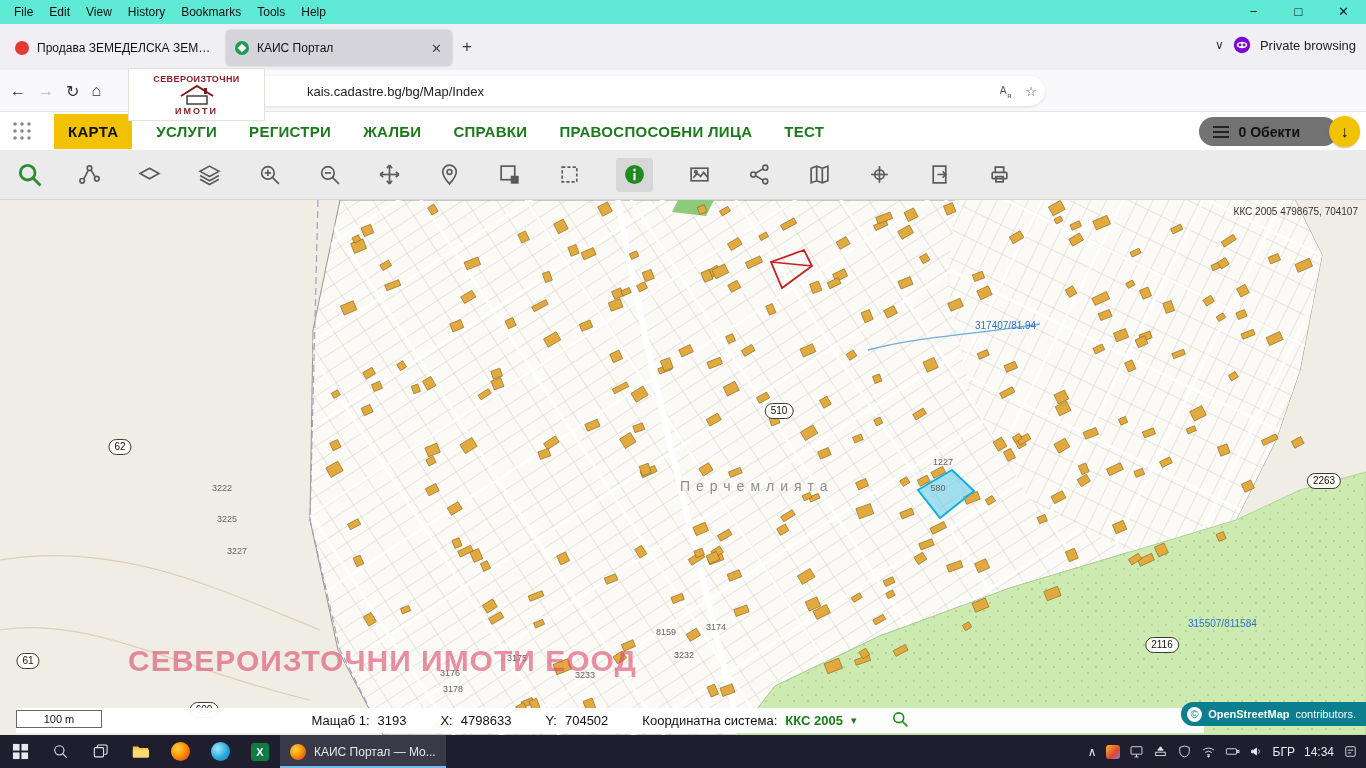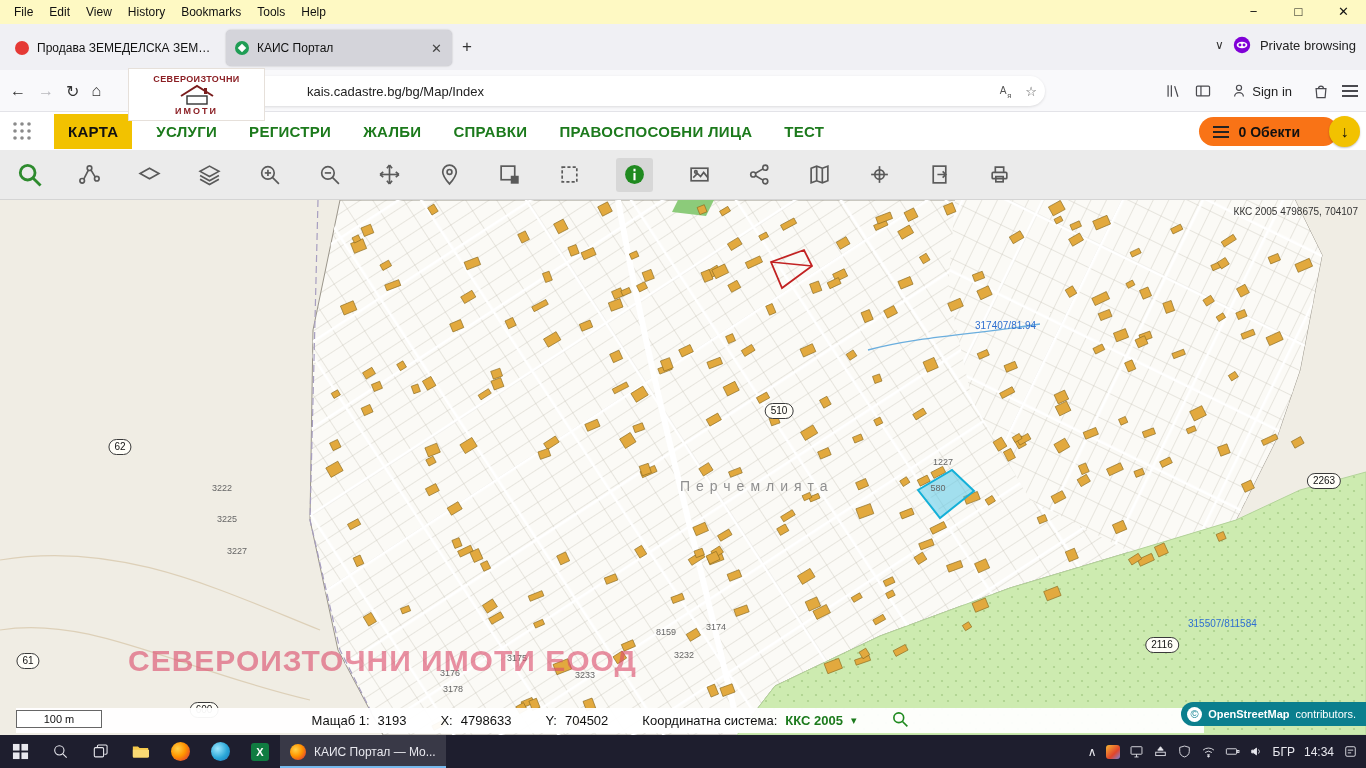--- a/index.html
+++ b/index.html
@@ -1,21 +1,21 @@
 <!DOCTYPE html>
 <html><head>
 <meta charset="utf-8">
 <style>
   html,body{margin:0;padding:0;background:#555;}
   *{box-sizing:border-box;}
   .screen{position:relative;width:1366px;height:768px;overflow:hidden;background:#fff;
           font-family:"Liberation Sans","DejaVu Sans",sans-serif;color:#111;}
 
   
-  .menubar{position:absolute;top:0;left:0;right:0;height:24px;background:#fef9c3;
+  .menubar{position:absolute;top:0;left:0;right:0;height:24px;background:#5eead4;
            display:flex;align-items:center;font-size:12px;padding-left:6px;}
   .menubar .mi{padding:0 8px;cursor:default;}
   .winctl{position:absolute;right:0;top:0;height:24px;display:flex;}
   .winctl span{width:45px;text-align:center;line-height:24px;font-size:13px;}
 
   
   .tabbar{position:absolute;top:24px;left:0;right:0;height:46px;background:#f0f0f4;}
   .tab{position:absolute;top:6px;height:36px;border-radius:5px;display:flex;align-items:center;
        padding:0 8px;font-size:12px;gap:7px;}
   .tab.t1{left:6px;width:216px;}
@@ -50,21 +50,21 @@
   .logo{position:absolute;left:128px;top:68px;width:137px;height:53px;background:#fff;z-index:40;
         border:1px solid #e6e0da;display:flex;flex-direction:column;align-items:center;justify-content:center;}
   .logo .l1{font-size:9px;font-weight:bold;color:#8b1f24;letter-spacing:.4px;}
   .logo .l2{font-size:9px;font-weight:bold;color:#8b1f24;letter-spacing:2px;}
 
   
   .sitenav{position:absolute;top:112px;left:0;right:0;height:38px;background:#fff;display:flex;align-items:center;}
   .waffle{width:20px;height:20px;margin:0 10px 0 12px;}
   .snitem{font-size:15px;font-weight:bold;color:#1c7a1c;letter-spacing:.3px;margin-right:32px;white-space:nowrap;}
   .snitem.active{background:#f2c200;color:#111;padding:9px 14px;margin-right:24px;margin-left:12px;}
-  .objpill{position:absolute;right:28px;top:5px;height:29px;background:#f97316;border-radius:15px;
+  .objpill{position:absolute;right:28px;top:5px;height:29px;background:#737373;border-radius:15px;
            display:flex;align-items:center;gap:10px;padding:0 38px 0 14px;font-size:14px;font-weight:bold;color:#111;}
   .objpill .burger::before{background:#222;box-shadow:0 5px 0 #222,0 10px 0 #222;}
   .objcircle{position:absolute;right:6px;top:4px;width:31px;height:31px;border-radius:50%;background:#f2c200;
              display:flex;align-items:center;justify-content:center;font-size:16px;color:#111;box-shadow:0 1px 2px rgba(0,0,0,.25);}
 
   
   .maptools{position:absolute;top:150px;left:0;right:0;height:50px;background:#ebebeb;
             border-bottom:1px solid #d4d4d4;display:flex;align-items:center;padding-left:16px;gap:33px;}
   .mt{width:27px;height:27px;display:flex;align-items:center;justify-content:center;flex:0 0 auto;}
   .mt svg{stroke:#5a5a5a;fill:none;stroke-width:1.6;width:23px;height:23px;}
@@ -171,41 +171,20 @@
     </div>
     <div class="urlbar">
       <span class="urltext">kais.cadastre.bg/bg/Map/Index</span>
       <div class="urlicons">
         <svg width="17" height="17" viewBox="0 0 20 20">
           <text x="2" y="13" font-size="12" fill="#555" stroke="none">A</text>
           <text x="11" y="18" font-size="9" fill="#555" stroke="none">я</text>
         </svg>
         <span>☆</span>
       </div>
-    </div>
-    <div class="navright">
-      <svg viewBox="0 0 22 22" width="18" height="18">
-        <path d="M5 4v14M9 4v14M13 5l4 13"></path>
-      </svg>
-      <svg viewBox="0 0 22 22" width="18" height="18">
-        <rect x="3" y="5" width="16" height="12" rx="1.5"></rect>
-          <line x1="8.5" y1="5" x2="8.5" y2="17"></line>
-      </svg>
-      <div class="signin">
-        <svg viewBox="0 0 16 20" width="14" height="16">
-          <circle cx="8" cy="6" r="3.2"></circle>
-            <path d="M2.5 17c0-3 2.5-5 5.5-5s5.5 2 5.5 5"></path>
-        </svg>
-        <span>Sign in</span>
-      </div>
-      <svg viewBox="0 0 22 22" width="18" height="18">
-        <path d="M5 8h12l-1 11H6Z"></path>
-          <path d="M8 8a3 3 0 0 1 6 0"></path>
-      </svg>
-      <span class="burger"></span>
     </div>
   </div>
 
   <div class="logo">
     <span class="l1">СЕВЕРОИЗТОЧНИ</span>
     <svg width="40" height="22" viewBox="0 0 40 22">
       <path d="M4 12 L20 2 L36 12" fill="none" stroke="#7a1d1d" stroke-width="2"></path>
       <rect x="10" y="12" width="20" height="8" fill="none" stroke="#333" stroke-width="1.4"></rect>
       <rect x="27" y="4" width="3" height="6" fill="#7a1d1d"></rect>
     </svg>

